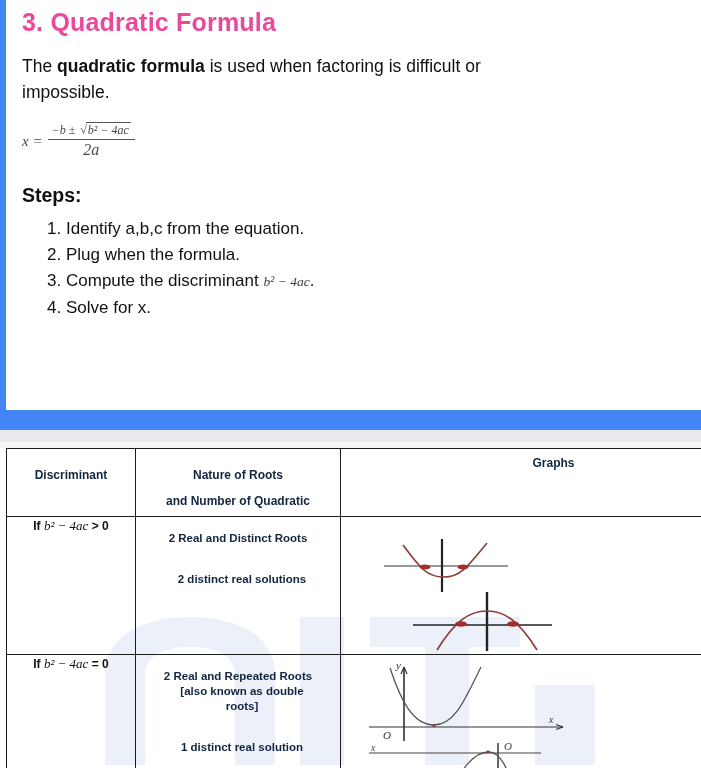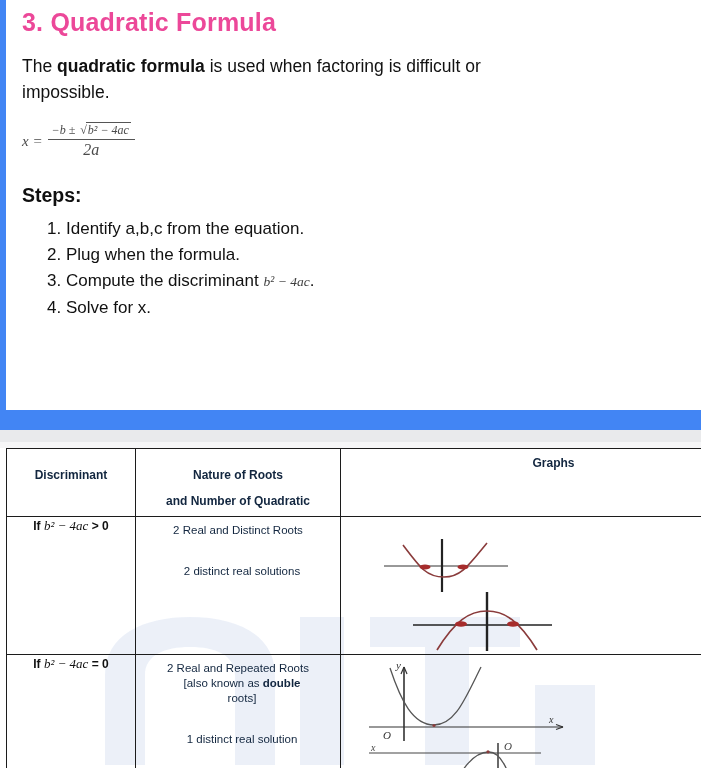--- a/index.html
+++ b/index.html
@@ -209,23 +209,23 @@
   td.disc {
     text-align: center;
     font-size: 12px;
     color: #111;
     font-weight: bold;
   }
   td.disc .math { font-weight: normal; font-size: 13px; color:#111; }
 
   td.nature {
     text-align: center;
-    padding-top: 6px;
+    padding-top: 14px;
     font-size: 11.5px;
-    font-weight: normal;
+    font-weight: bold;
     color: #12263f;
     line-height: 15px;
   }
   td.nature .gap { display:block; height: 26px; }
   td.nature .sub { display:block;margin-left:8px; }
 
   td.graphs { padding: 0; position: relative; }
   tr.r1 td { height: 137px; }
   tr.r2 td { height: 143px; }
 

